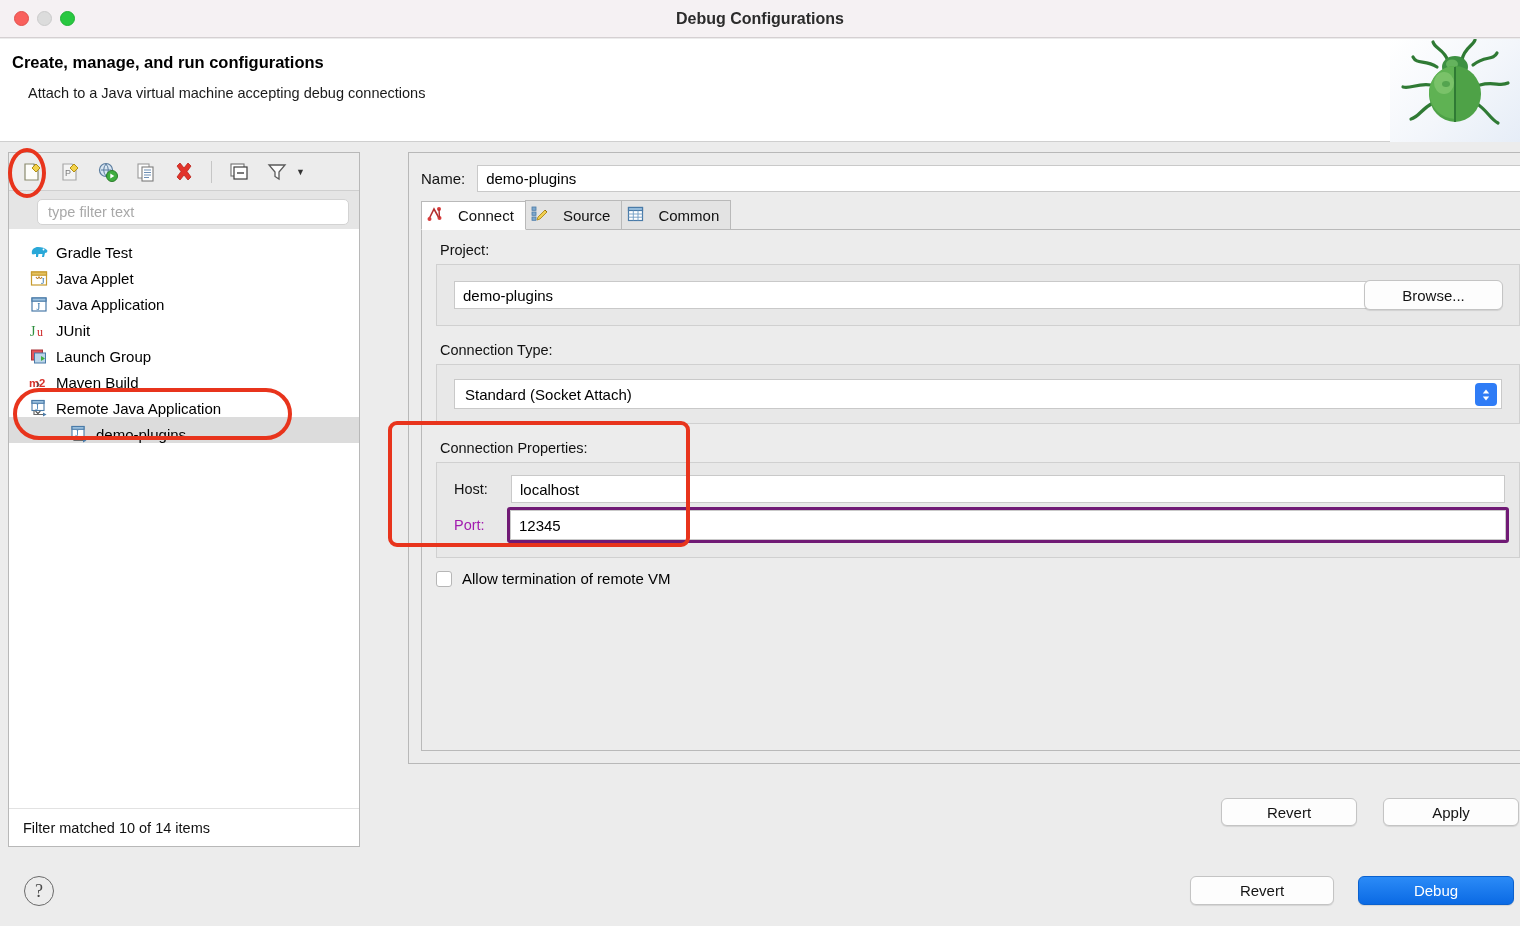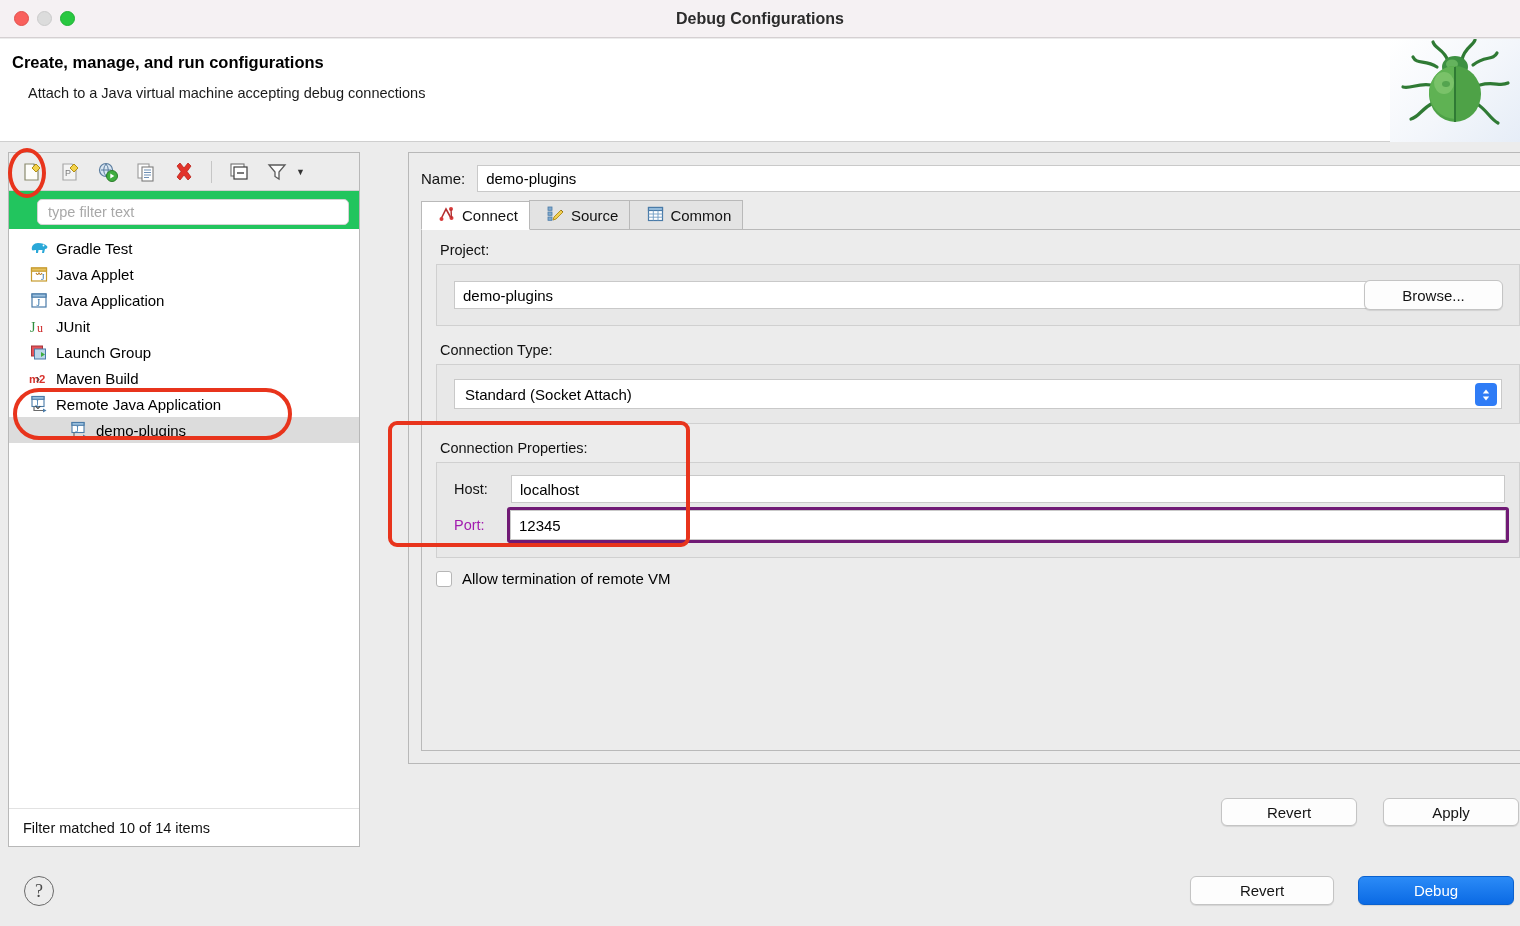--- a/index.html
+++ b/index.html
@@ -67,36 +67,36 @@
   .tb-btn {
     width: 30px; height: 28px; display: flex;
     align-items: center; justify-content: center;
   }
   .tb-sep {
     width: 1px; height: 22px; background: #c6c6c6; margin: 0 4px;
   }
   .tb-caret {
     font-size: 9px; color: #333; margin-left: -4px;
   }
-  .filter-wrap { padding: 8px 10px 4px 28px; background: #22c55e; }
+  .filter-wrap { padding: 8px 10px 4px 28px; background: #e5e5e5; }
   .filter-input {
     width: 100%; height: 26px;
     border: 1px solid #d3d3d3; border-radius: 5px;
     background: #fff;
     font-size: 14.5px; color: #000;
     padding: 0 10px;
     font-family: "Liberation Sans", sans-serif;
     outline: none;
   }
   .filter-input::placeholder { color: #a8a8a8; }
 
   .tree { position: relative; padding-top: 6px; background: #fff; }
   .tree-row {
     position: relative; height: 26px;
-    display: flex; align-items: center;
+    display: flex; align-items: flex-end;
     font-size: 15px; color: #000;
     padding-left: 20px;
   }
   .tree-row.child { padding-left: 60px; }
   .tree-row.selected { background: #dcdcdc; }
   .twisty {
     position: absolute; left: 22px;
     width: 14px; text-align: center;
     font-size: 13px; color: #444;
   }
@@ -135,21 +135,21 @@
     outline: none;
   }
 
   .tabstrip {
     position: absolute; top: 48px; left: 12px; right: 12px; height: 29px;
     border-bottom: 1px solid #b9b9b9;
     display: flex; align-items: flex-end;
   }
   .tab {
     height: 29px; display: flex; align-items: center;
-    padding: 0 11px 0 17px; gap: 6px;
+    padding: 0 11px 0 5px; gap: 14px;
     font-size: 15px; color: #111;
     background: #e3e3e3;
     border: 1px solid #b9b9b9; border-bottom: none;
     margin-right: -1px;
   }
   .tab.active { background: #ffffff; border-bottom: 1px solid #ffffff; margin-bottom: -1px; }
 
   .tabcontent {
     position: absolute; top: 77px; left: 12px; right: 12px; bottom: 12px;
     background: #ececec;

